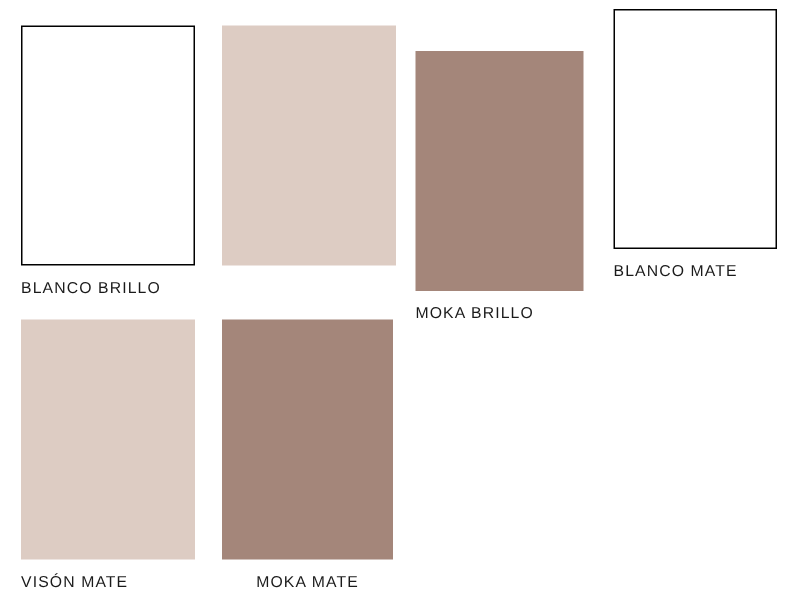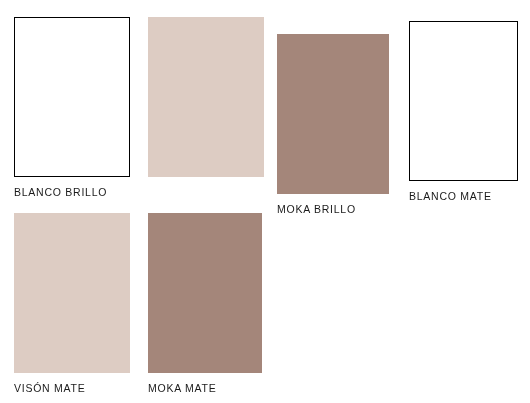--- a/index.html
+++ b/index.html
@@ -42,25 +42,25 @@
     color: #1a1a1a;
     white-space: nowrap;
     text-transform: uppercase;
     line-height: 12px;
   }
 
   
   #cell-0 { left: 14px;  top: 17px;  width: 116px; }
   #cell-1 { left: 148px; top: 17px;  width: 116px; }
   #cell-2 { left: 277px; top: 34px;  width: 112px; }
-  #cell-3 { left: 409px; top: 21px;  width: 109px; }
+  #cell-3 { left: 409px; top: 6px;  width: 109px; }
 
   
   #cell-4 { left: 14px;  top: 213px; width: 116px; }
-  #cell-5 { left: 148px; top: 213px; width: 114px; }
+  #cell-5 { left: 148px; top: 213px; width: 114px; text-align: center; }
 </style>
 </head>
 <body>
 
 <div class="palette">
 
   <div class="swatch-cell" id="cell-0">
     <span class="swatch-chip bordered" style="background-color: rgb(255, 255, 255);"></span>
     <span class="swatch-label">BLANCO BRILLO</span>
   </div>

